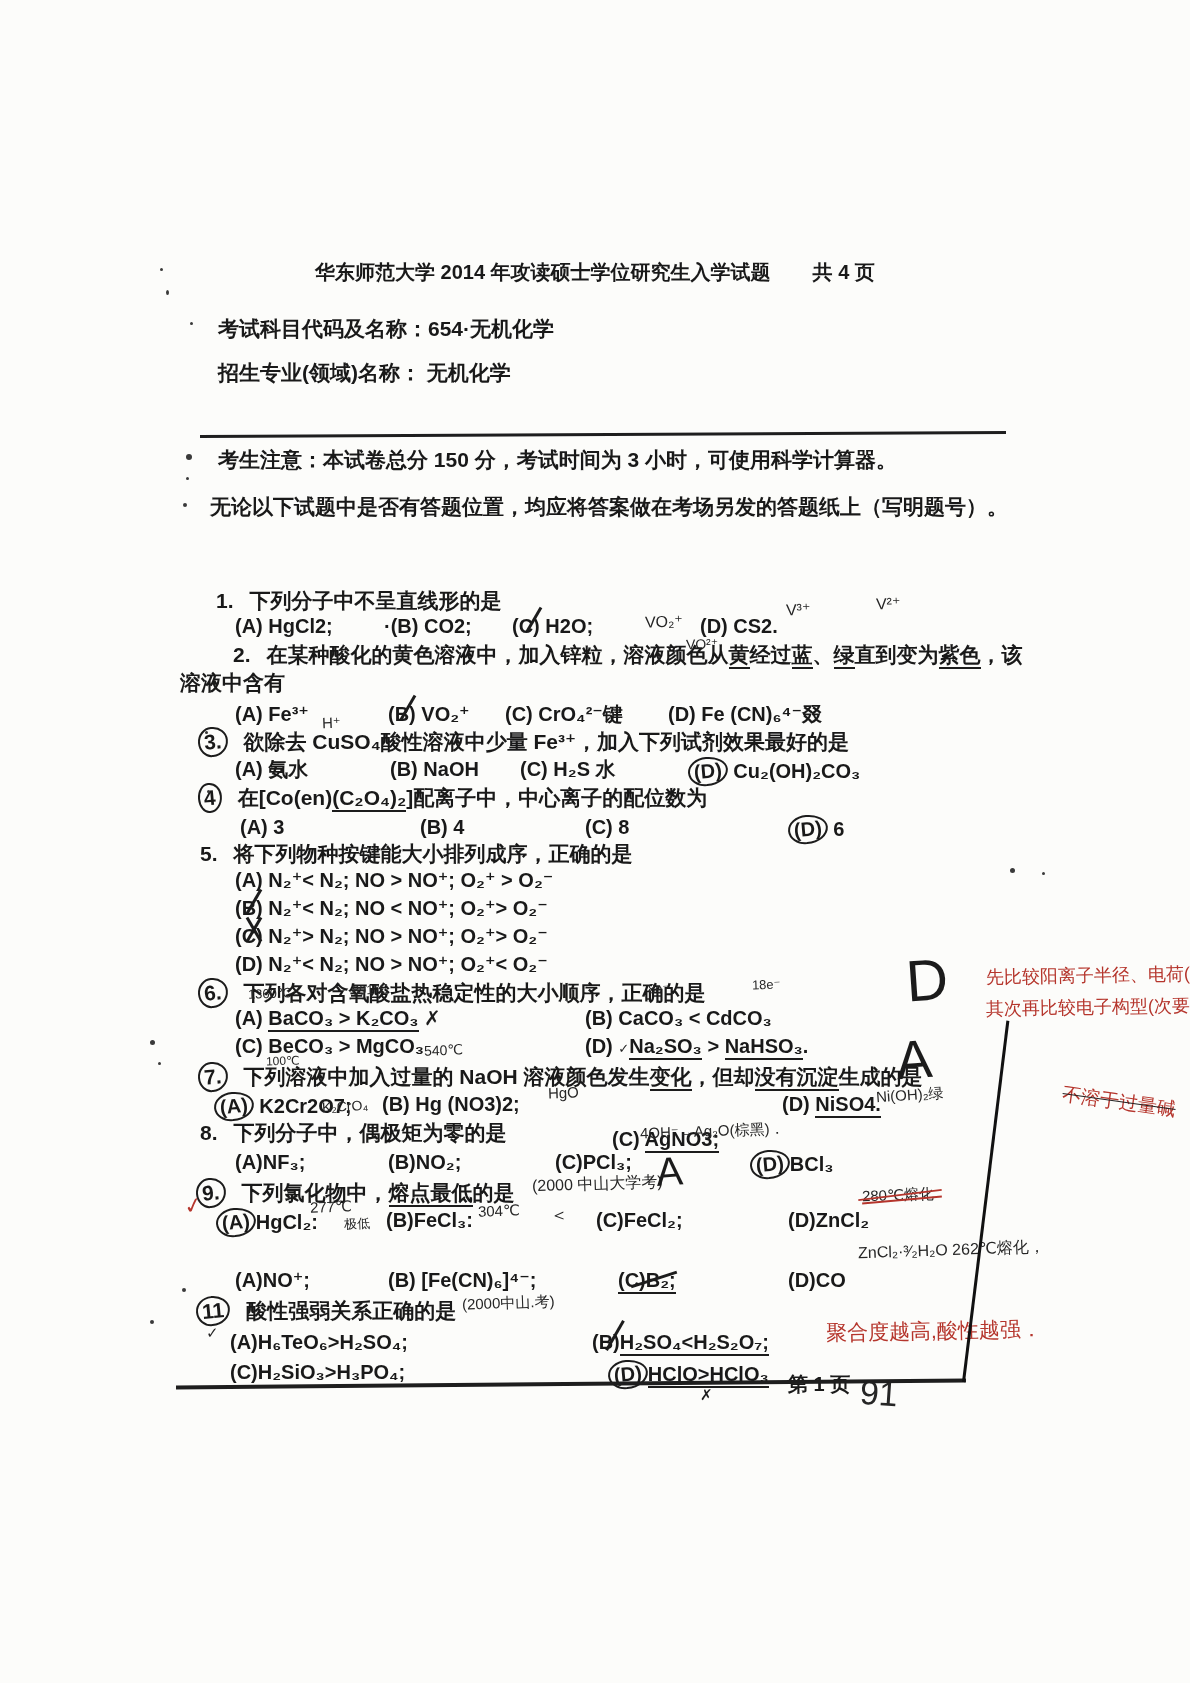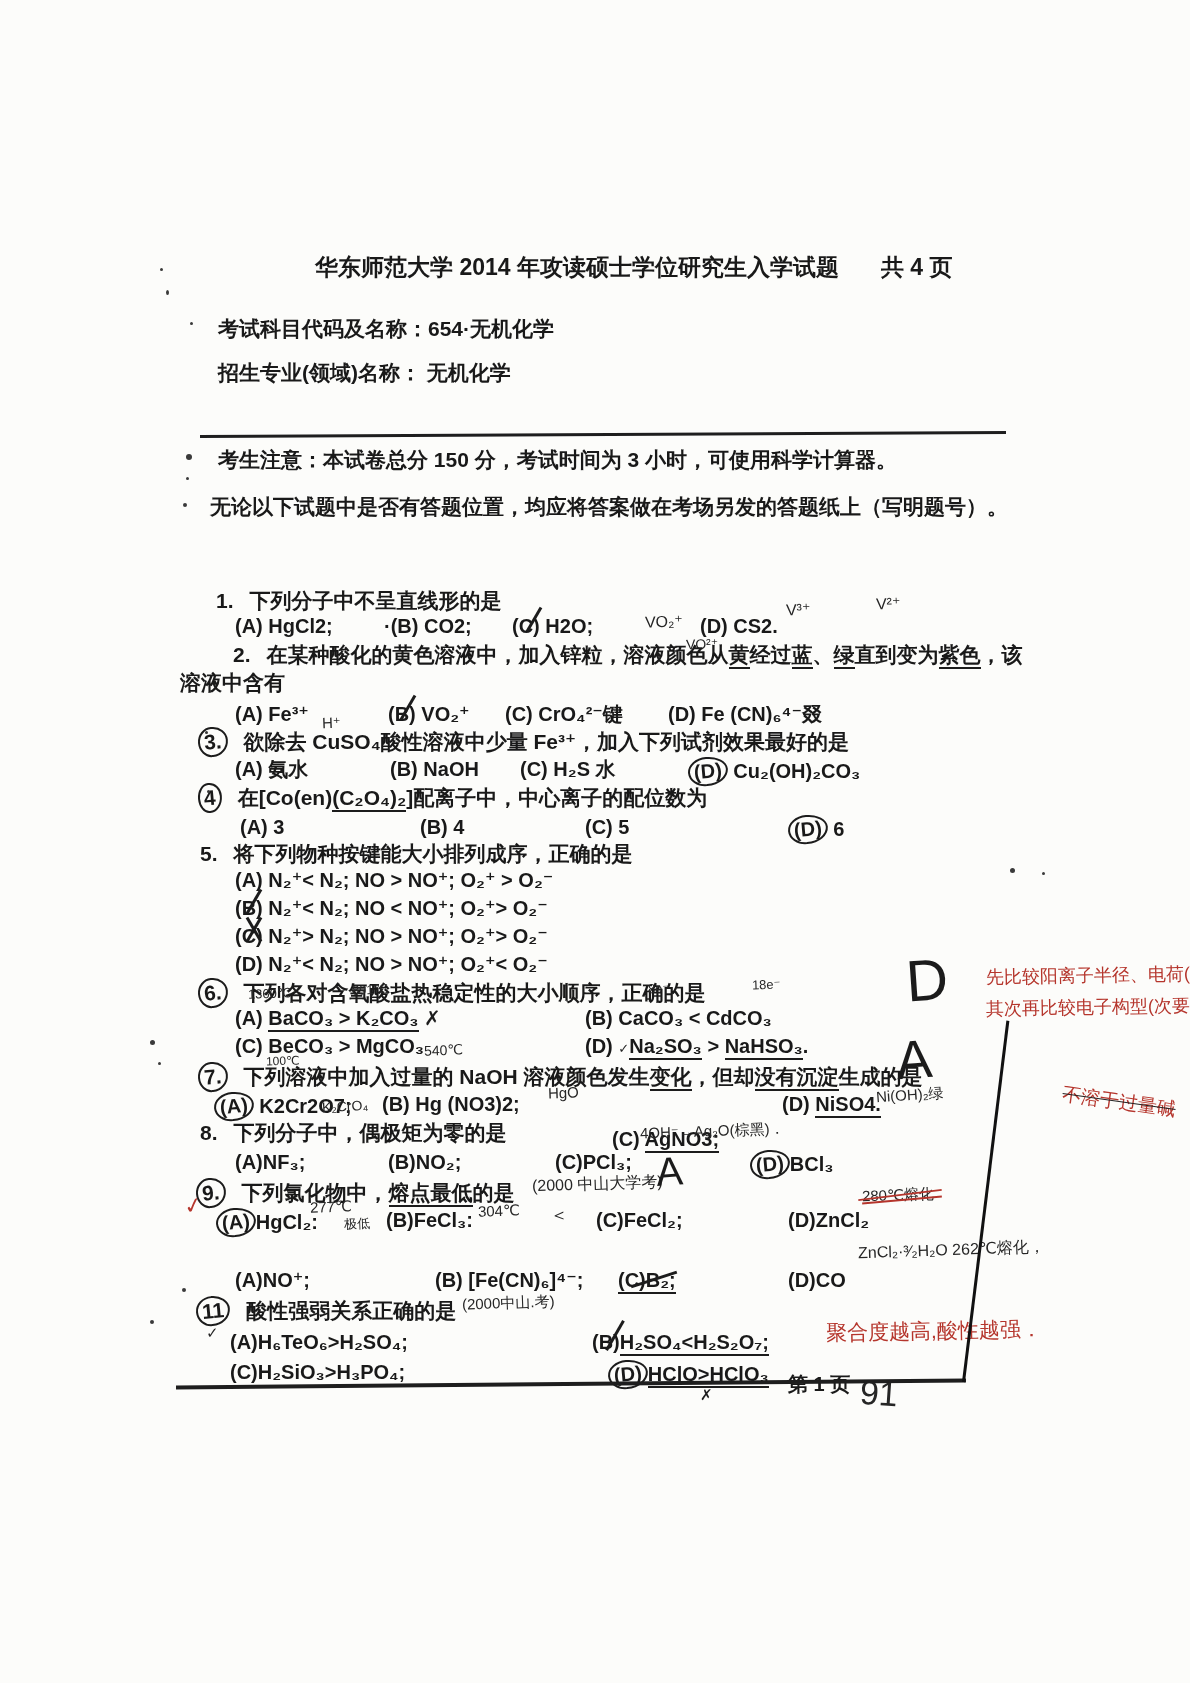--- a/index.html
+++ b/index.html
@@ -22,21 +22,21 @@
   .speck{position:absolute;background:#3a3a3a;border-radius:50%;}
   .bigletter{font-weight:400;color:#1b1b1b;transform:rotate(-4deg);}
   .strike-blk{text-decoration:line-through;text-decoration-color:#222;}
   .scrib{position:absolute;height:2px;background:#b5352c;}
 </style>
 </head>
 <body>
 
 <div class="page">
 
-  <div class="r p" style="left:315px;top:253px;font-size:23px;">
+  <div class="r p" style="left:315px;top:260px;font-size:20px;">
     <span>华东师范大学 2014 年攻读硕士学位研究生入学试题</span><span class="gap">共 4 页</span>
   </div>
   <div class="r p" style="left:218px;top:316px;">考试科目代码及名称：654·无机化学</div>
   <div class="r p" style="left:218px;top:360px;">招生专业(领域)名称：  无机化学</div>
   <div class="hline" style="left:200px;top:433px;width:806px;transform:rotate(-0.3deg);"></div>
 
   <div class="r p" style="left:218px;top:447px;">考生注意：本试卷总分 150 分，考试时间为 3 小时，可使用科学计算器。</div>
   <div class="r p" style="left:210px;top:494px;">无论以下试题中是否有答题位置，均应将答案做在考场另发的答题纸上（写明题号）。</div>
 
 
@@ -74,21 +74,21 @@
   <div class="r p2" style="left:520px;top:757px;">(C) H₂S 水</div>
   <div class="r p2" style="left:688px;top:757px;">
     <span class="circ">(D)</span> <span>Cu₂(OH)₂CO₃</span>
   </div>
 
   <div class="r p" style="left:198px;top:783px;">
     <span class="circ">4</span><span class="tab">在[Co(en)</span><span class="ul">(C₂O₄)₂</span><span>]配离子中，中心离子的配位数为</span>
   </div>
   <div class="r p2" style="left:240px;top:815px;">(A) 3</div>
   <div class="r p2" style="left:420px;top:815px;">(B) 4</div>
-  <div class="r p2" style="left:585px;top:815px;">(C) 5</div>
+  <div class="r p2" style="left:585px;top:815px;">(C) 8</div>
   <div class="r p2" style="left:788px;top:815px;">
     <span class="circ">(D)</span> <span>6</span>
   </div>
 
   <div class="r p" style="left:200px;top:841px;">
     <span>5.</span><span class="tab">将下列物种按键能大小排列成序，正确的是</span>
   </div>
   <div class="r p2" style="left:235px;top:868px;">(A) N₂⁺&lt; N₂;  NO &gt; NO⁺;  O₂⁺ &gt; O₂⁻</div>
   <div class="r p2" style="left:235px;top:896px;">
     <span>(B)</span> <span>N₂⁺&lt; N₂;  NO &lt; NO⁺;  O₂⁺&gt; O₂⁻</span>
@@ -167,21 +167,21 @@
   <div class="r hw" style="left:478px;top:1202px;font-size:15px;">304℃</div>
   <div class="r hw" style="left:550px;top:1204px;font-size:18px;">＜</div>
   <div class="r p2" style="left:596px;top:1208px;">(C)FeCl₂;</div>
   <div class="r p2" style="left:788px;top:1208px;">(D)ZnCl₂</div>
   <div class="r hw" style="left:862px;top:1186px;font-size:15px;">280℃熔化</div>
   <div class="scrib" style="left:858px;top:1194px;width:84px;transform:rotate(-7deg);"></div>
   <div class="scrib" style="left:862px;top:1199px;width:80px;transform:rotate(-5deg);"></div>
   <div class="r hw" style="left:858px;top:1240px;font-size:16px;">ZnCl₂·³∕₂H₂O  262℃熔化，</div>
 
   <div class="r p2" style="left:235px;top:1268px;">(A)NO⁺;</div>
-  <div class="r p2" style="left:388px;top:1268px;margin-left:47px;">(B) [Fe(CN)₆]⁴⁻;</div>
+  <div class="r p2" style="left:388px;top:1268px;">(B) [Fe(CN)₆]⁴⁻;</div>
   <div class="r p2" style="left:618px;top:1268px;">
     <span class="ul">(C)</span><span class="ul">B₂;</span>
   </div>
   <div class="slash" style="left:630px;top:1278px;width:48px;transform:rotate(-18deg);"></div>
   <div class="r p2" style="left:788px;top:1268px;">(D)CO</div>
 
   <div class="r p" style="left:196px;top:1296px;">
     <span class="circ">11</span><span class="tab">酸性强弱关系正确的是</span>
   </div>
   <div class="r hw" style="left:462px;top:1294px;font-size:15px;">(2000中山.考)</div>

